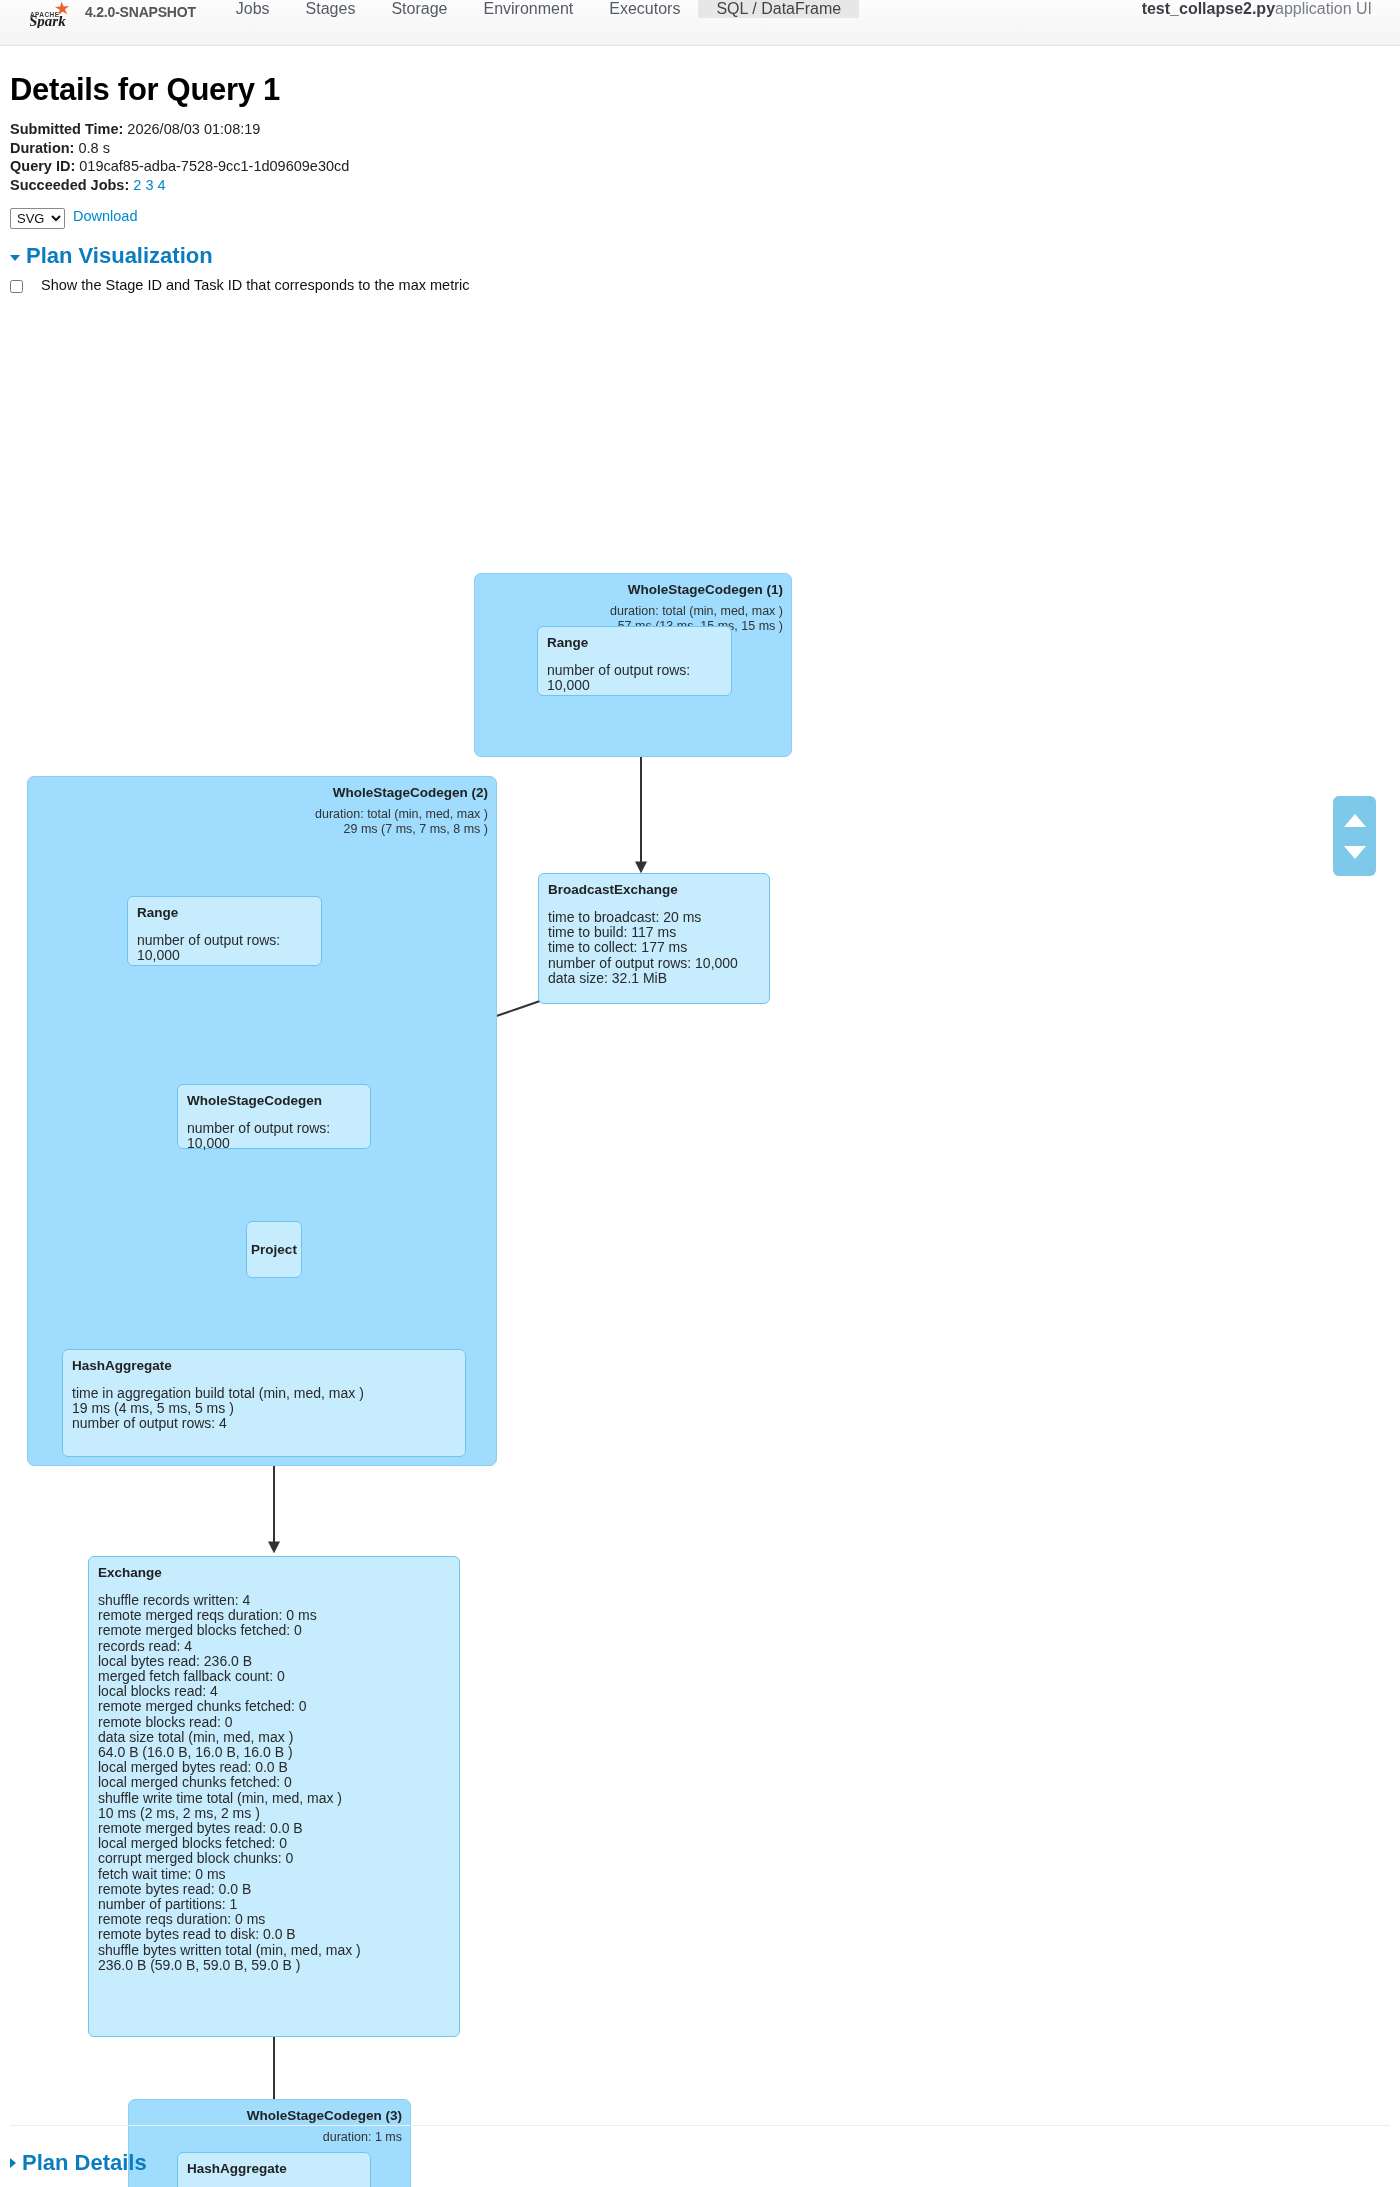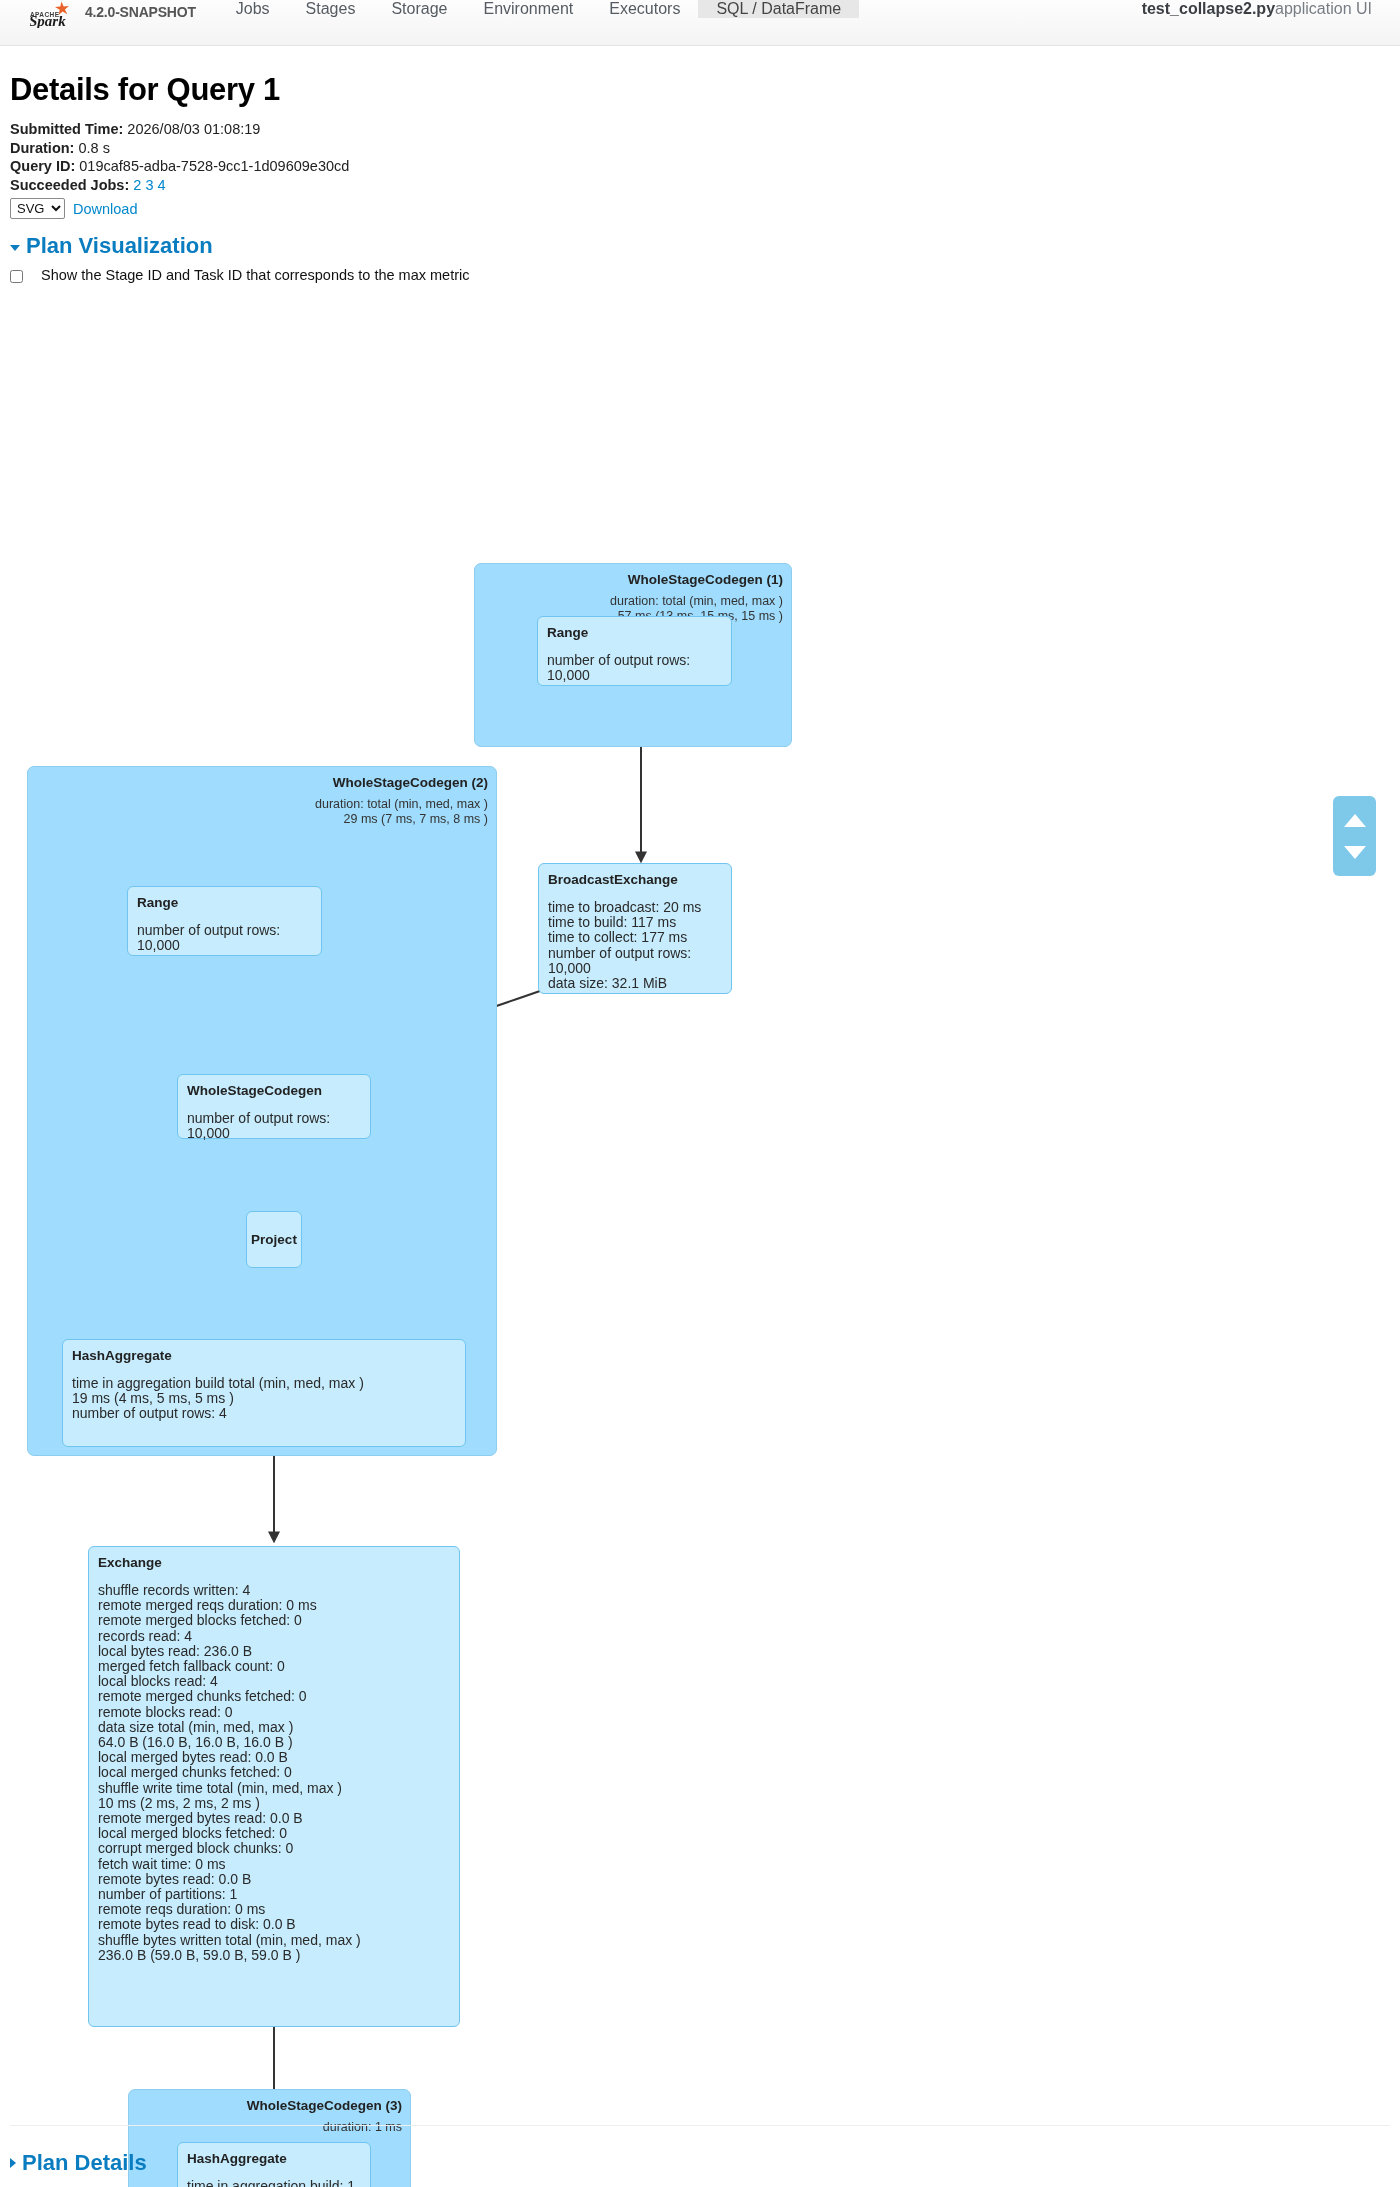--- a/index.html
+++ b/index.html
@@ -45,21 +45,21 @@
   .content { position:absolute; left:10px; top:46px; width:1380px; }
 
   h1.page-title {
     font-size:31px; font-weight:bold; color:#000; margin:26px 0 12px 0;
     letter-spacing:-0.3px;
   }
   .meta-line { font-size:14.5px; line-height:18.5px; color:#222; }
   .meta-line b { font-weight:bold; }
   .meta-line a { color:#0088cc; text-decoration:none; }
 
-  .dl-row { margin-top:4px; display:flex; align-items:center; gap:8px; }
+  .dl-row { margin-top:14px; display:flex; align-items:flex-start; gap:8px; }
   select.fmt {
     font-family:"Liberation Sans", sans-serif; font-size:13px;
     height:21px; padding:0 2px; border:1px solid #8a8a8a; background:#fff;
     color:#111; border-radius:2px;
   }
   .dl-link { color:#0088cc; font-size:14.5px; text-decoration:none; cursor:pointer; }
 
   .collapse-head {
     margin-top:14px; font-size:22px; font-weight:bold; color:#0a7cc0;
     cursor:pointer; display:flex; align-items:center; gap:6px;
@@ -233,21 +233,21 @@
       <div class="node-title">Range</div>
       <div class="node-metrics">number of output rows: 10,000</div>
     </div>
 
     <div class="cluster" style="left:17px; top:475px; width:470px; height:690px;">
       <div class="cluster-title">WholeStageCodegen (2)</div>
       <div class="cluster-metrics">duration: total (min, med, max )
 29 ms (7 ms, 7 ms, 8 ms )</div>
     </div>
 
-    <div class="node" style="left:528px; top:572px; width:194px; height:131px;">
+    <div class="node" style="left:528px; top:572px; width:232px; height:131px;">
       <div class="node-title">BroadcastExchange</div>
       <div class="node-metrics">time to broadcast: 20 ms
 time to build: 117 ms
 time to collect: 177 ms
 number of output rows: 10,000
 data size: 32.1 MiB</div>
     </div>
 
     <div class="node" style="left:117px; top:595px; width:195px; height:70px;">
       <div class="node-title">Range</div>

